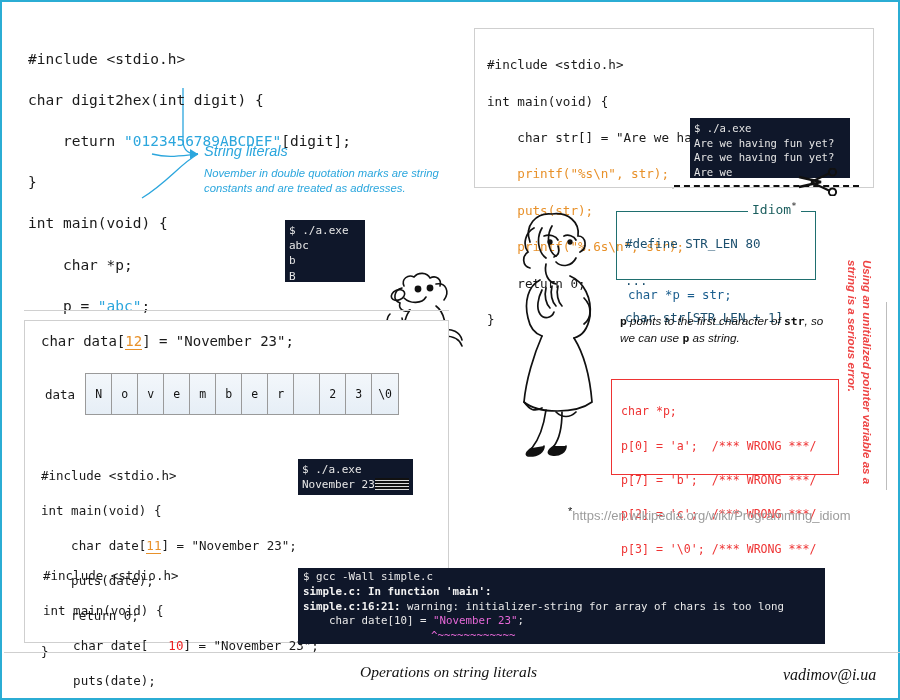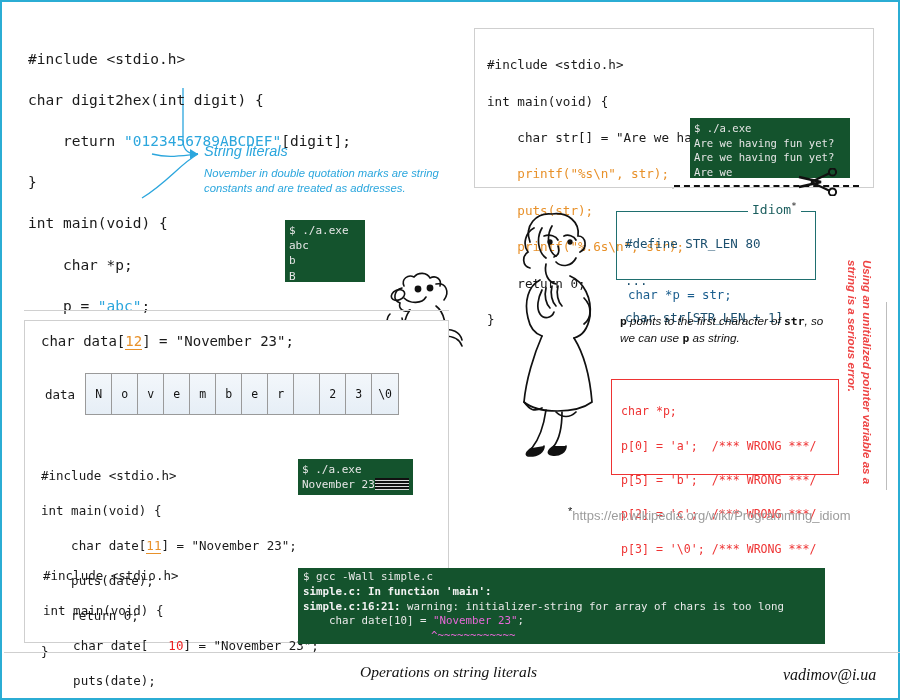--- a/index.html
+++ b/index.html
@@ -42,21 +42,21 @@
   
   #panel-tr { left:472px; top:26px; width:400px; height:160px; }
   #code-tr {
     position:absolute; left:12px; top:9px;
     font-size:12.6px; line-height:18.2px;
   }
 
   
   .term {
     position:absolute;
-    background:#14532d;
+    background:#0f172a;
     color:#e6e6e6;
     font-family:"DejaVu Sans Mono","Liberation Mono",monospace;
     white-space:pre;
   }
 
   #term-abc { left:283px; top:218px; width:80px; height:62px;
               font-size:11px; line-height:15.2px; padding:3px 0 0 4px; }
   #term-fun { left:688px; top:116px; width:160px; height:60px;
               font-size:10.6px; line-height:14.6px; padding:3px 0 0 4px; }
   #term-nov { left:296px; top:457px; width:115px; height:36px;
@@ -336,21 +336,21 @@
   </div>
   <div id="idiom-label"><span>Idiom</span><span id="idiom-sup">*</span></div>
 
   <div id="p-str-line" class="code">char *p = str;</div>
   <div id="p-str-note"><b>p</b><span> points to the first character of </span><b>str</b><span>,</span> <span>so we can use </span><b>p</b><span> as string.</span></div>
 
   <div id="wrong-box">
     <div id="wrong-code" class="code">
 <div><span>char *p;</span></div>
 <div><span>p[0] = 'a';</span>  <span>/*** WRONG ***/</span></div>
-<div><span>p[5] = 'b';</span>  <span>/*** WRONG ***/</span></div>
+<div><span>p[7] = 'b';</span>  <span>/*** WRONG ***/</span></div>
 <div><span>p[2] = 'c';</span>  <span>/*** WRONG ***/</span></div>
 <div><span>p[3] = '\0';</span> <span>/*** WRONG ***/</span></div>
     </div>
   </div>
 
   <div id="vert-note">Using an unitialized pointer variable as a string is a serious error.</div>
   <div id="vert-rule"></div>
 
   <div id="footnote"><span class="star">*</span><span>https://en.wikipedia.org/wiki/Programming_idiom</span></div>
 

